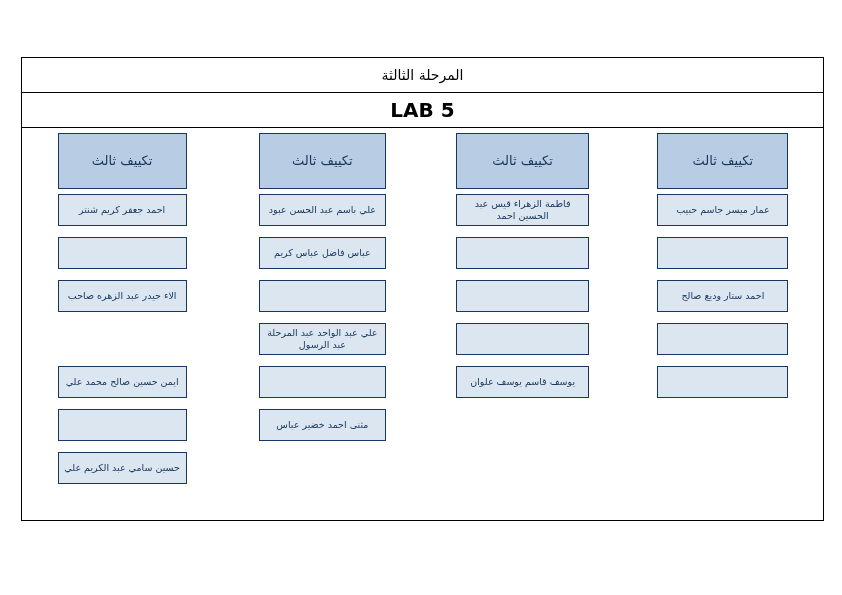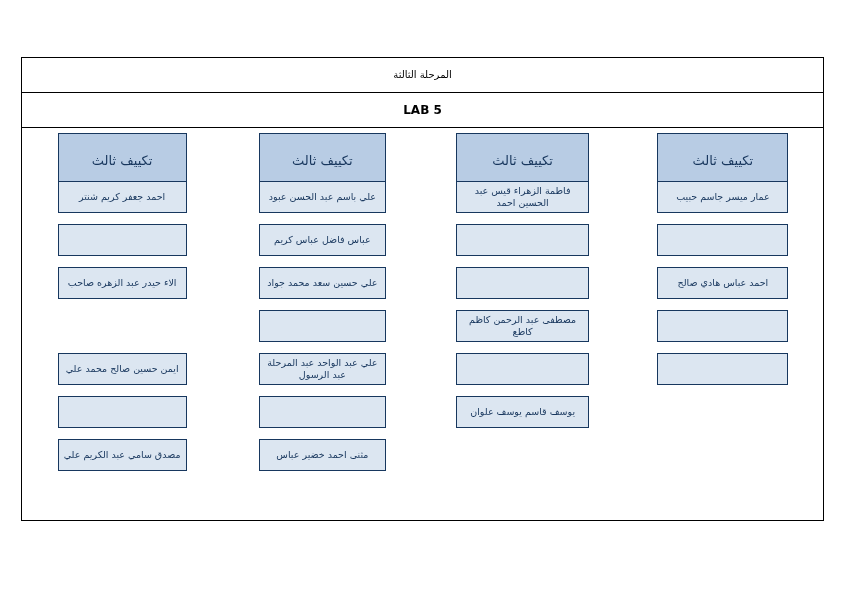--- a/index.html
+++ b/index.html
@@ -32,29 +32,29 @@
   .title-row {
     height: 35px;
     border-bottom: 1.5px solid #000000;
     display: flex;
     align-items: center;
     justify-content: center;
     box-sizing: border-box;
     background: #ffffff;
   }
   .title-row .title-text {
-    font-size: 10px;
+    font-size: 14px;
     color: #000000;
     font-weight: 400;
     letter-spacing: 0;
     line-height: 1;
   }
   .title-row.lab .title-text {
     font-weight: bold;
-    font-size: 12px;
+    font-size: 20px;
     direction: ltr;
   }
 
   
   .columns {
     display: flex;
     flex-direction: row;
     justify-content: flex-start;
     padding: 0;
     margin: 0;
@@ -73,21 +73,21 @@
   
   .slot {
     height: 43px;
     width: 100%;
     display: flex;
     align-items: flex-start;
     justify-content: center;
     box-sizing: border-box;
   }
   .slot.header-slot {
-    height: 48px;
+    height: 61px;
   }
 
   .cell {
     width: 131px;
     box-sizing: border-box;
     border: 1.4px solid #17375e;
     background: #dce6f1;
     display: flex;
     align-items: center;
     justify-content: center;
@@ -136,21 +136,21 @@
       <div class="slot header-slot">
         <div class="cell header-cell">تكييف ثالث</div>
       </div>
       <div class="slot">
         <div class="cell">عمار ميسر جاسم حبيب</div>
       </div>
       <div class="slot">
         <div class="cell empty-cell"></div>
       </div>
       <div class="slot">
-        <div class="cell">احمد عباس هادي صالح</div>
+        <div class="cell">احمد ستار وديع صالح</div>
       </div>
       <div class="slot">
         <div class="cell empty-cell"></div>
       </div>
       <div class="slot">
         <div class="cell empty-cell"></div>
       </div>
     </div>
 
     <div class="col col-2">
@@ -160,42 +160,36 @@
       <div class="slot">
         <div class="cell">فاطمة الزهراء قيس عبد الحسين احمد</div>
       </div>
       <div class="slot">
         <div class="cell empty-cell"></div>
       </div>
       <div class="slot">
         <div class="cell empty-cell"></div>
       </div>
       <div class="slot">
-        <div class="cell">مصطفى عبد الرحمن كاظم كاطع</div>
-      </div>
-      <div class="slot">
         <div class="cell empty-cell"></div>
       </div>
       <div class="slot">
         <div class="cell">يوسف قاسم يوسف علوان</div>
       </div>
     </div>
 
     <div class="col col-3">
       <div class="slot header-slot">
         <div class="cell header-cell">تكييف ثالث</div>
       </div>
       <div class="slot">
         <div class="cell">علي باسم عبد الحسن عبود</div>
       </div>
       <div class="slot">
         <div class="cell">عباس فاضل عباس كريم</div>
-      </div>
-      <div class="slot">
-        <div class="cell">علي حسين سعد محمد جواد</div>
       </div>
       <div class="slot">
         <div class="cell empty-cell"></div>
       </div>
       <div class="slot">
         <div class="cell">علي عبد الواحد عبد المرحلة عبد الرسول</div>
       </div>
       <div class="slot">
         <div class="cell empty-cell"></div>
       </div>
@@ -220,18 +214,18 @@
       <div class="slot no-box">
         
       </div>
       <div class="slot">
         <div class="cell">ايمن حسين صالح محمد علي</div>
       </div>
       <div class="slot">
         <div class="cell empty-cell"></div>
       </div>
       <div class="slot">
-        <div class="cell">مصدق سامي عبد الكريم علي</div>
+        <div class="cell">حسين سامي عبد الكريم علي</div>
       </div>
     </div>
 
   </div>
 </div>
 
 </body></html>

